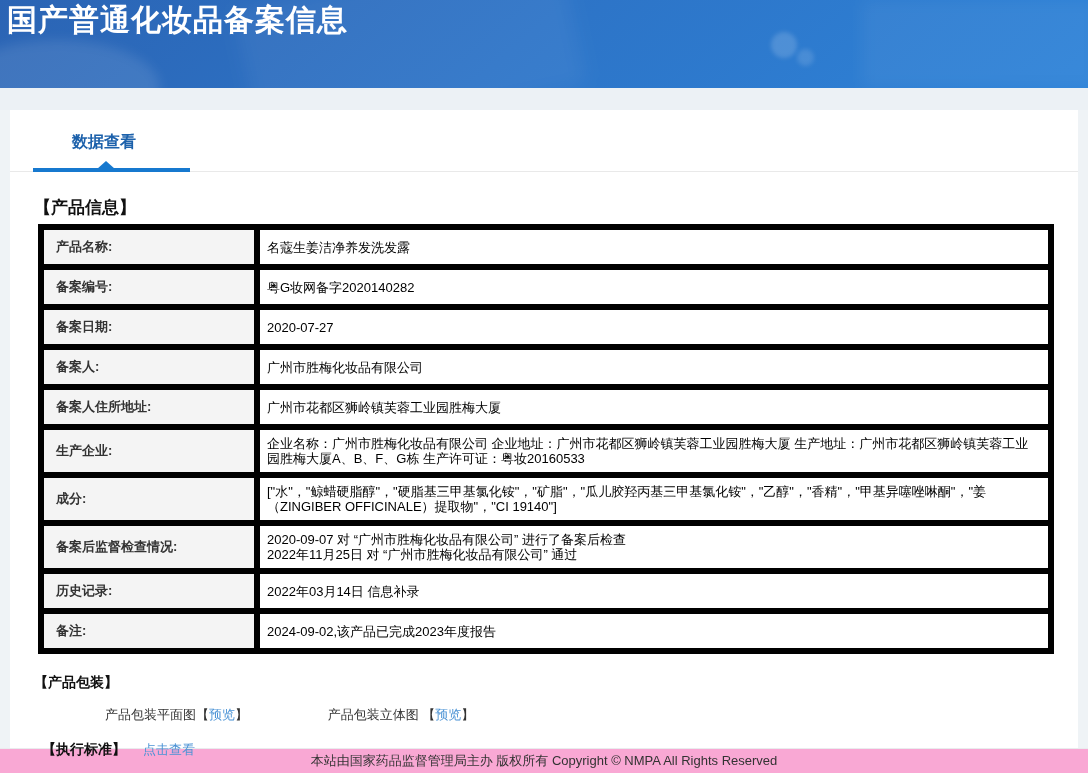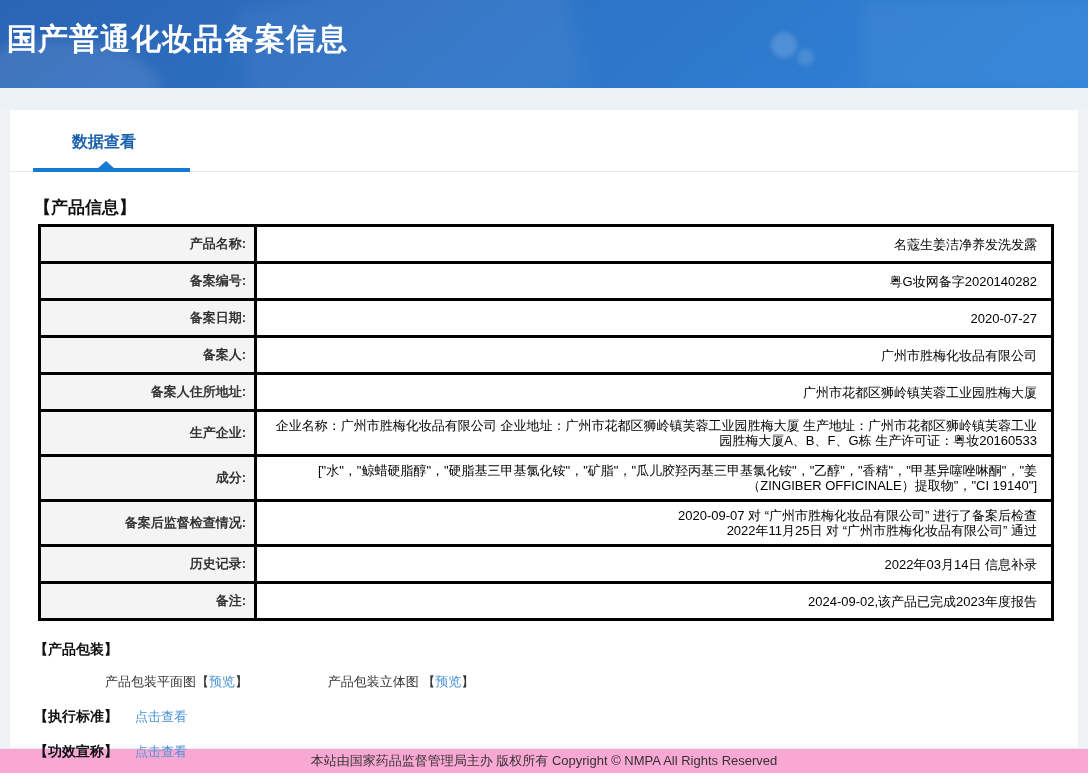--- a/index.html
+++ b/index.html
@@ -10,21 +10,21 @@
     font-family:"Liberation Sans","DejaVu Sans",sans-serif;
     -webkit-font-smoothing:antialiased;
   }
 
   
   .banner {
     position:relative; height:88px; overflow:hidden;
     background:linear-gradient(140deg,#2b64b4 0%,#2d74c7 48%,#2e83d8 100%);
   }
   .banner-title {
-    position:absolute; left:7px; top:19px; margin:0;
+    position:absolute; left:7px; top:0; margin:0;
     color:#ffffff; font-size:30px; font-weight:bold; letter-spacing:1px;
   }
   .deco { position:absolute; pointer-events:none; }
   .deco-ellipse { left:-45px; top:40px; width:205px; height:95px; border-radius:50%;
     background:rgba(255,255,255,0.10); filter:blur(6px); }
   .deco-circle-lg { left:771px; top:32px; width:26px; height:26px; border-radius:50%;
     background:rgba(255,255,255,0.16); filter:blur(2px); }
   .deco-circle-sm { left:797px; top:49px; width:17px; height:17px; border-radius:50%;
     background:rgba(255,255,255,0.13); filter:blur(2px); }
   .deco-poly-1 { left:245px; top:-25px; width:330px; height:145px; border-radius:10px;
@@ -44,33 +44,33 @@
   .tab-underline { position:absolute; left:23px; bottom:0; width:157px; height:4px;
     background:#1779cf; z-index:2; }
   .tab-arrow { position:absolute; left:87px; bottom:3px; width:0; height:0; z-index:2;
     border-left:9px solid transparent; border-right:9px solid transparent;
     border-bottom:8px solid #1779cf; }
 
   .section-title { margin:24px 0 5px 24px; font-size:17px; font-weight:bold; color:#111; }
 
   .info-table { margin-left:28px; width:1016px; border-collapse:collapse; font-size:13px; }
   .info-table tr { height:36px; }
-  .info-table td { border:3px solid #000000; vertical-align:middle;text-align:right; }
+  .info-table td { border:6px solid #000000; vertical-align:middle; }
   .cell-label { width:216px; background:#f4f4f4; font-weight:bold; color:#333;
     padding:8px 8px 8px 12px; }
   .cell-value { color:#000000; padding:6px 14px 6px 7px; line-height:15px; white-space:pre-line; }
 
   .pack-title { margin:20px 0 0 24px; font-size:14px; font-weight:bold; color:#111; }
   .pack-row { margin:14px 16px 0 95px; font-size:13px; color:#333; }
   .pack-item { display:inline-block; }
   .pack-item + .pack-item { margin-left:76px; }
   .bracket { color:#333; }
   .link { color:#4b93d5; cursor:pointer; text-decoration:none; }
 
-  .std-row { margin:17px 0 0 24px; font-size:14px; }
+  .std-row { margin:17px 0 0 32px; font-size:14px; }
   .std-row .std-title { font-weight:bold; color:#111; }
   .std-row .link { margin-left:13px; font-size:13px; }
 
   
   .footer { height:25px; background:#f9a8d4; border-top:1px solid #e9ecee;
     text-align:center; line-height:24px; font-size:13px; color:#333; }
 </style>
 </head>
 <body>
 

